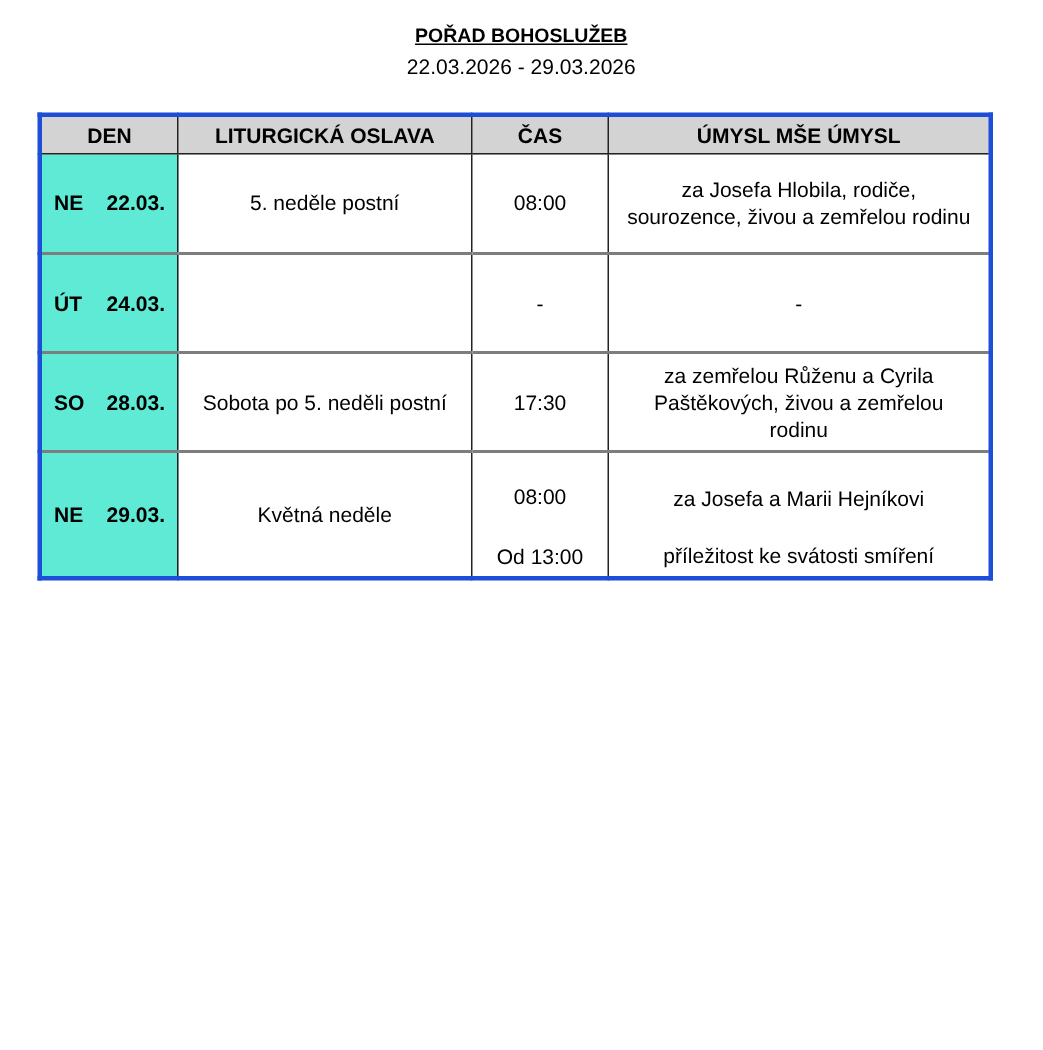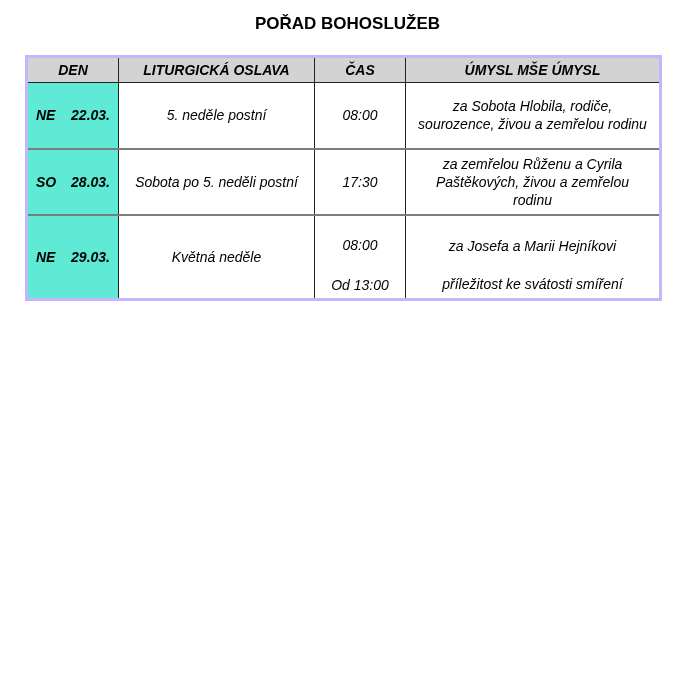--- a/index.html
+++ b/index.html
@@ -10,40 +10,40 @@
     height: 700px;
     font-family: "Liberation Sans", sans-serif;
     color: #000;
     overflow: hidden;
   }
   .titles {
     text-align: center;
     padding-top: 13px;
   }
   .title-line1 {
-    font-size: 17px;
+    font-size: 13px;
     font-weight: bold;
     line-height: 21px;
+    text-decoration: underline;
   }
   .title-line2 {
     font-size: 16px;
     font-weight: bold;
     line-height: 22px;
   }
   .title-date {
     font-size: 14px;
     line-height: 20px;
   }
   table.schedule {
     border-collapse: collapse;
     table-layout: fixed;
     width: 634px;
     margin: 21px 0 0 25px;
-    border: 3px solid #c4b5fd;
-    font-style: italic;
+    border: 3px solid #1d4ed8;
   }
   col.c-day { width: 92px; }
   col.c-celebration { width: 196px; }
   col.c-time { width: 91px; }
   col.c-intention { width: 255px; }
   th {
     background: #d3d3d3;
     font-size: 14px;
     font-weight: bold;
     height: 24px;
@@ -92,20 +92,21 @@
     box-sizing: border-box;
     padding-top: 20px;
     padding-bottom: 3px;
   }
 </style>
 </head>
 <body>
 
 <div class="titles">
   <div class="title-line1">POŘAD BOHOSLUŽEB</div>
+  <div class="title-date">22.03.2026 - 29.03.2026</div>
 </div>
 
 <table class="schedule">
   <colgroup>
     <col class="c-day">
     <col class="c-celebration">
     <col class="c-time">
     <col class="c-intention">
   </colgroup>
   <thead>
@@ -127,21 +128,42 @@
     <td class="celebration-cell">
       <div class="celebration">5. neděle postní</div>
     </td>
     <td class="time-cell">
       <div class="time-stack stack">
             <div class="entry-text">08:00</div>
           </div>
     </td>
     <td class="intention-cell">
       <div class="intention-stack stack">
-            <div class="entry-text">za Sobota Hlobila, rodiče, sourozence, živou a zemřelou rodinu</div>
+            <div class="entry-text">za Josefa Hlobila, rodiče, sourozence, živou a zemřelou rodinu</div>
+          </div>
+    </td>
+  </tr>
+      <tr>
+    <td class="day-cell">
+      <div class="day-wrap">
+        <span class="day-abbr">ÚT</span>
+        <span class="day-date">24.03.</span>
+      </div>
+    </td>
+    <td class="celebration-cell">
+      <div class="celebration"></div>
+    </td>
+    <td class="time-cell">
+      <div class="time-stack stack">
+            <div class="entry-text">-</div>
+          </div>
+    </td>
+    <td class="intention-cell">
+      <div class="intention-stack stack">
+            <div class="entry-text">-</div>
           </div>
     </td>
   </tr>
       <tr>
     <td class="day-cell">
       <div class="day-wrap">
         <span class="day-abbr">SO</span>
         <span class="day-date">28.03.</span>
       </div>
     </td>

